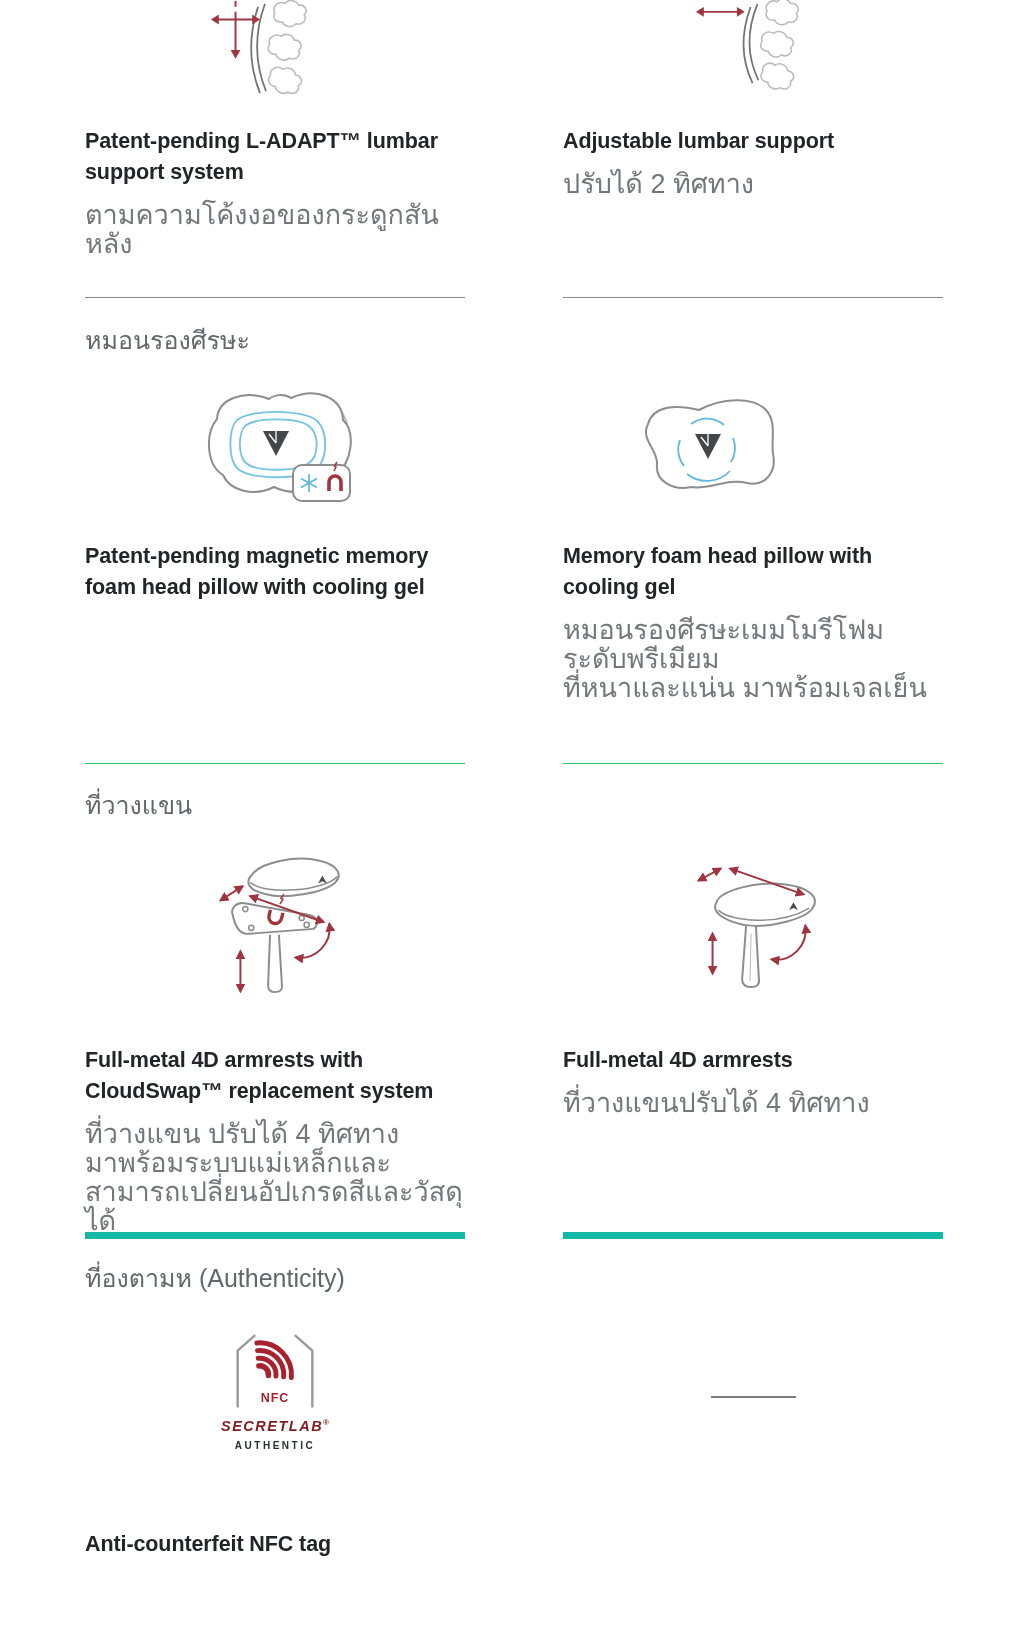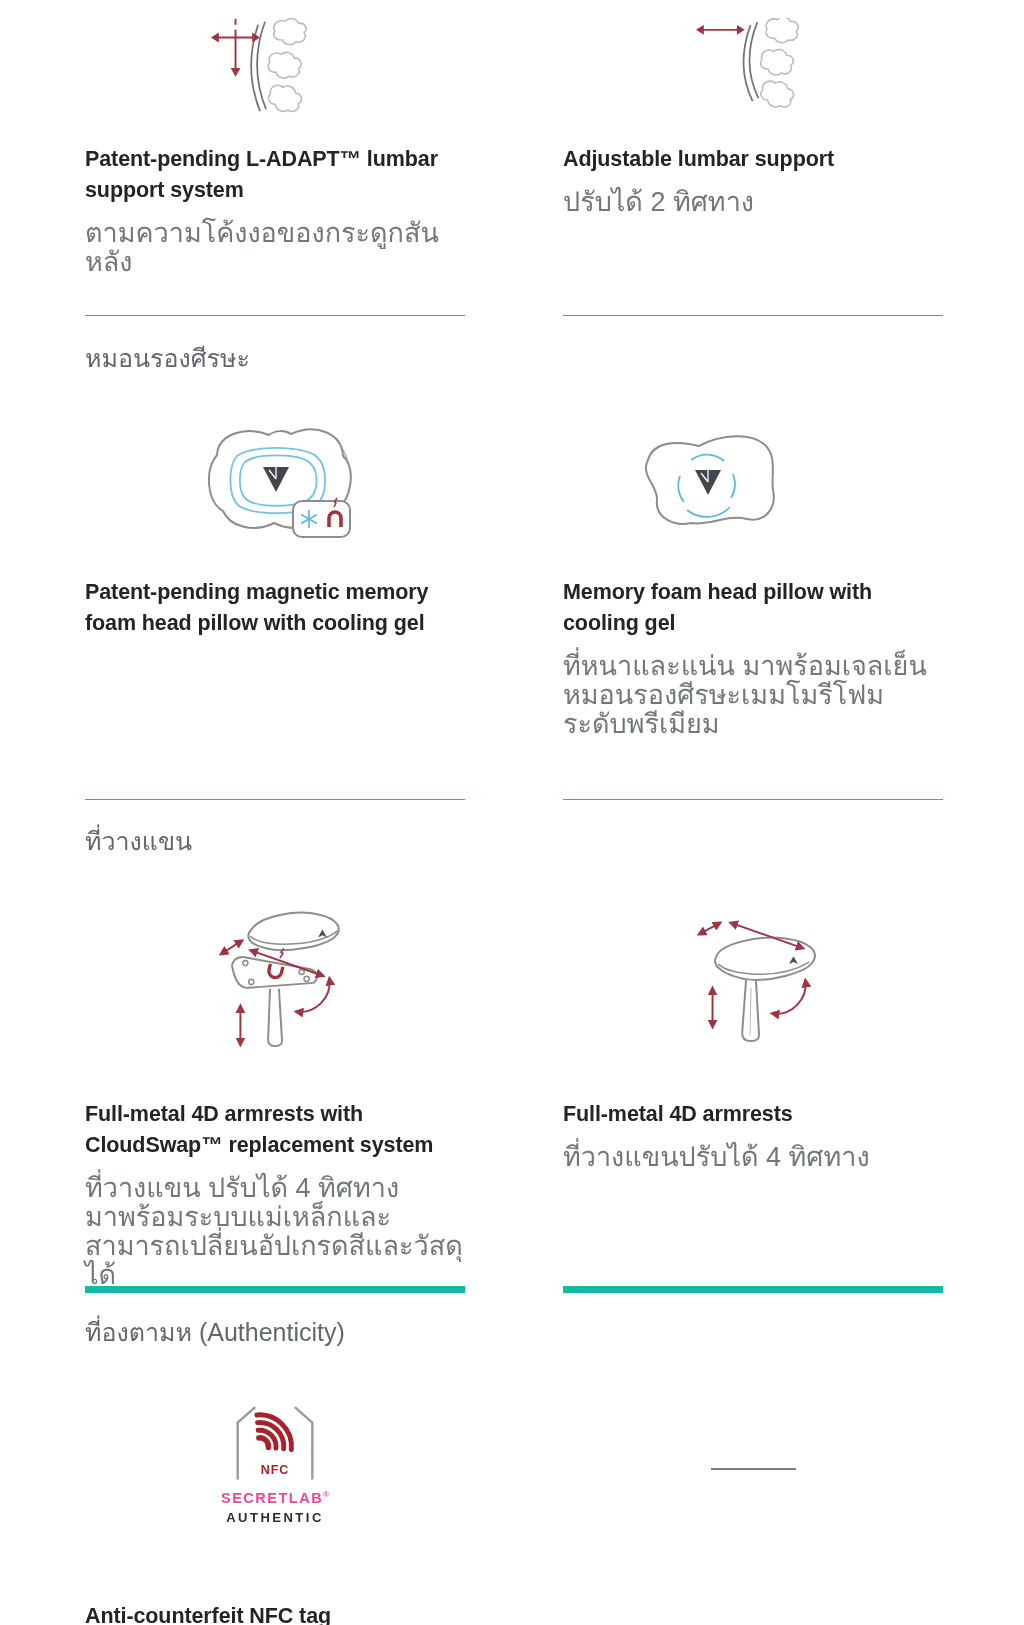--- a/index.html
+++ b/index.html
@@ -8,21 +8,21 @@
     width:1024px; height:1625px; overflow:hidden;
     font-family:"Liberation Sans","DejaVu Sans",sans-serif;
     color:#212428;
   }
   .grid {
     display:grid;
     grid-template-columns:380px 380px;
     column-gap:98px;
     padding-left:85px;
   }
-  .cell { position:relative;margin-top:18px; }
+  .cell { position:relative; }
   .r1 { height:298px; border-bottom:1px solid #858585; }
   .r2 { height:393px; border-bottom:1px solid #22c55e; }
   .r3 { height:408px; border-bottom:7px solid #14b8a6; }
   .r4 { height:322px; }
   .section-row {
     grid-column:1 / -1;
     font-size:25px; font-weight:400; color:#62676c;
     line-height:30px;
   }
   .sh-pillow  { height:73px; padding-top:27px; }
@@ -48,25 +48,25 @@
   
   .nfc-logo { width:140px; margin:8px auto 0; text-align:center; }
   .nfc-wrap { position:relative; width:110px; margin:0 auto; }
   .nfc-wrap svg { display:block; }
   .nfc-label {
     position:absolute; left:0; right:0; bottom:7px;
     color:#a8222e; font-size:12.5px; font-weight:700; letter-spacing:1px;
   }
   .brand-line {
     margin-top:2px; font-size:14.5px; font-weight:700;
-    letter-spacing:1.5px; color:#ec4899; line-height:17px; white-space:nowrap;
+    letter-spacing:1.5px; color:#7f1d1d; line-height:17px; white-space:nowrap;font-style:italic;
   }
   .brand-line sup { font-size:8px; letter-spacing:0; }
   .authentic-line {
-    margin-top:3px; font-size:13px; font-weight:700;
+    margin-top:3px; font-size:10px; font-weight:700;
     letter-spacing:2.5px; color:#2a2d31; line-height:15px;
   }
   .anti-title { margin-top:76px; }
   .no-feature-dash {
     width:85px; height:2px; background:#7d7d7d; margin:93px auto 0;
   }
 </style>
 </head>
 <body>
 
@@ -176,22 +176,22 @@
           <path d="M60,92 A32,32 0 0 0 103,89"></path>
         </g>
         <g>
           <path d="M68,52 L94,52 L81,77 Z" fill="#43474b"></path>
           <path d="M81,52 V64 M81,64 L74,55" stroke="#ffffff" stroke-width="1.3" fill="none"></path>
         </g>
       </svg>
     </div>
     <h3 class="feature-title">Memory foam head pillow with cooling gel</h3>
     <div class="feature-desc">
+      <div>หมอนรองศีรษะเมมโมรีโฟมระดับพรีเมียม</div>
       <div>ที่หนาและแน่น มาพร้อมเจลเย็น</div>
-      <div>หมอนรองศีรษะเมมโมรีโฟมระดับพรีเมียม</div>
     </div>
   </div>
 
   <div class="section-row sh-armrest">ที่วางแขน</div>
 
   <div class="cell r3">
     <div class="icon-area">
       <svg width="168" height="160" viewBox="0 0 170 160">
         <defs>
           <marker id="mA" markerWidth="5" markerHeight="5" refX="4.6" refY="3" orient="auto-start-reverse" viewBox="0 0 6 6">

